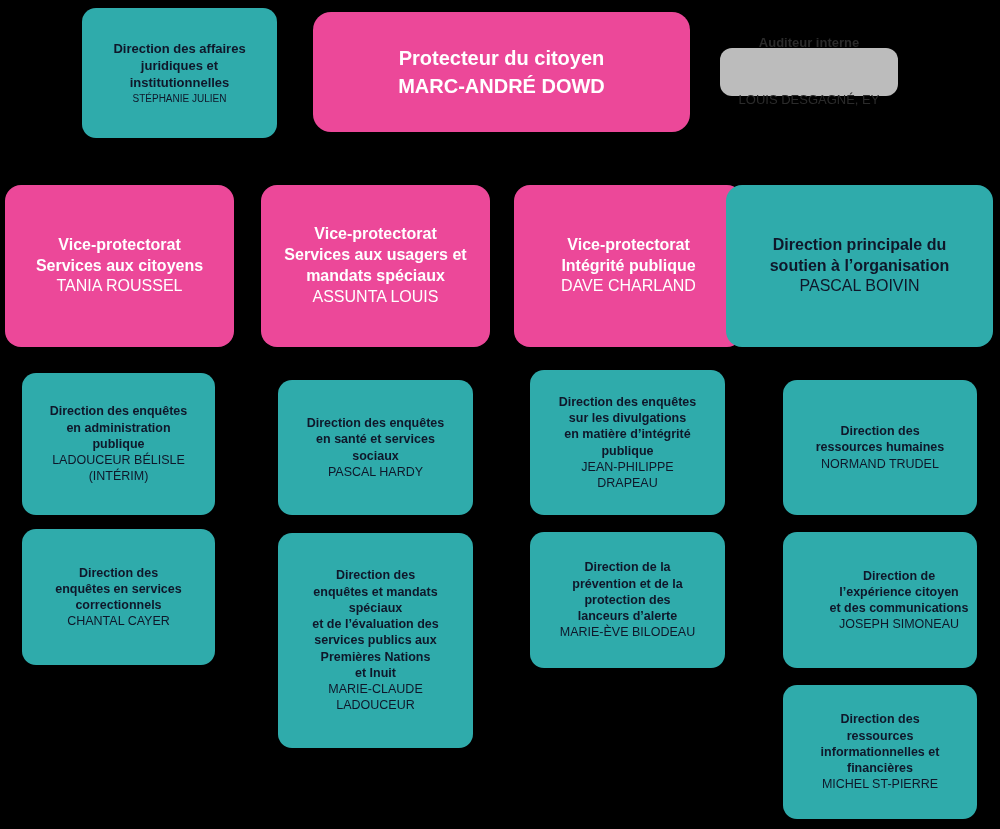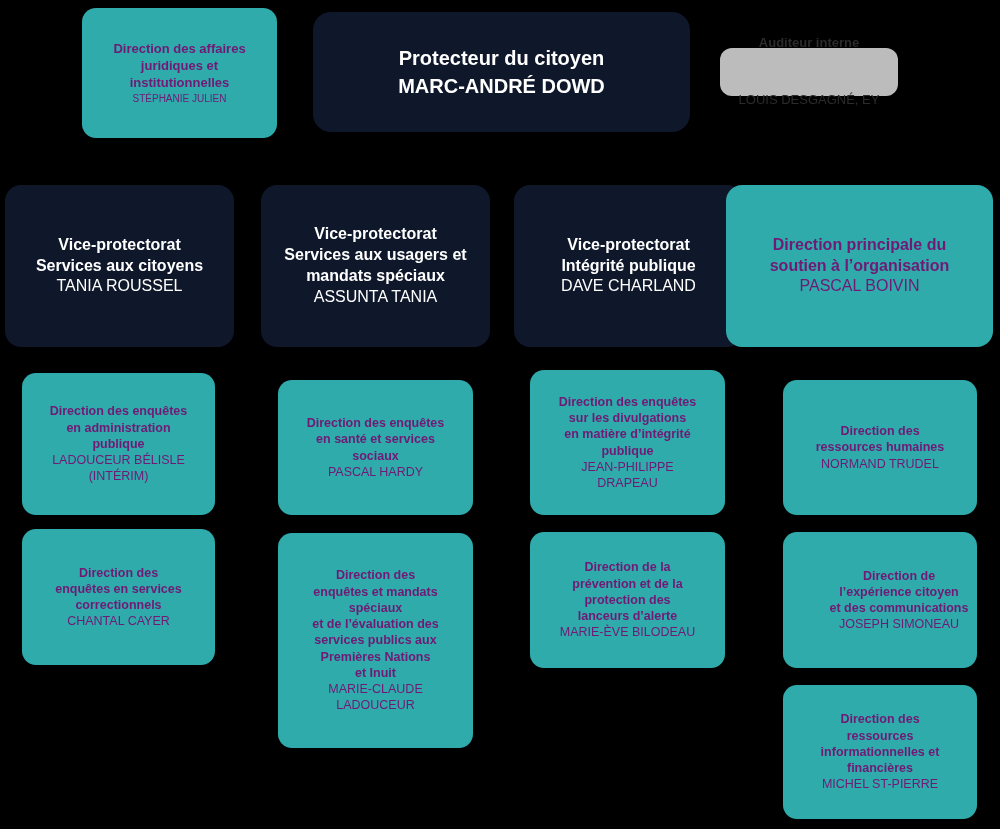--- a/index.html
+++ b/index.html
@@ -36,25 +36,25 @@
     font-weight: bold;
     white-space: pre-line;
   }
   .node .person {
     font-weight: normal;
     white-space: pre-line;
   }
   
   .teal {
     background: #2FABAB;
-    color: #701a75;
+    color: #0f172a;
     align-items: center;
   }
   .navy {
-    background: #0f172a;
+    background: #ec4899;
     color: #FFFFFF;
     align-items: center;
   }
   .gray {
     background: #BCBCBC;
     color: #2B2B2B;
     gap: 40px;
   }
   
   .lvl-top      { font-size: 20px; border-radius: 18px; }
@@ -102,21 +102,21 @@
   <div class="node navy lvl-vp" style="left:5px; top:185px; width:229px; height:162px;">
     <div class="title">Vice-protectorat
 Services aux citoyens</div>
     <div class="person">TANIA ROUSSEL</div>
   </div>
 
   <div class="node navy lvl-vp" style="left:261px; top:185px; width:229px; height:162px;">
     <div class="title">Vice-protectorat
 Services aux usagers et
 mandats spéciaux</div>
-    <div class="person">ASSUNTA TANIA</div>
+    <div class="person">ASSUNTA LOUIS</div>
   </div>
 
   <div class="node navy lvl-vp" style="left:514px; top:185px; width:229px; height:162px;">
     <div class="title">Vice-protectorat
 Intégrité publique</div>
     <div class="person">DAVE CHARLAND</div>
   </div>
 
   <div class="node teal lvl-vp" style="left:726px; top:185px; width:267px; height:162px;">
     <div class="title">Direction principale du

